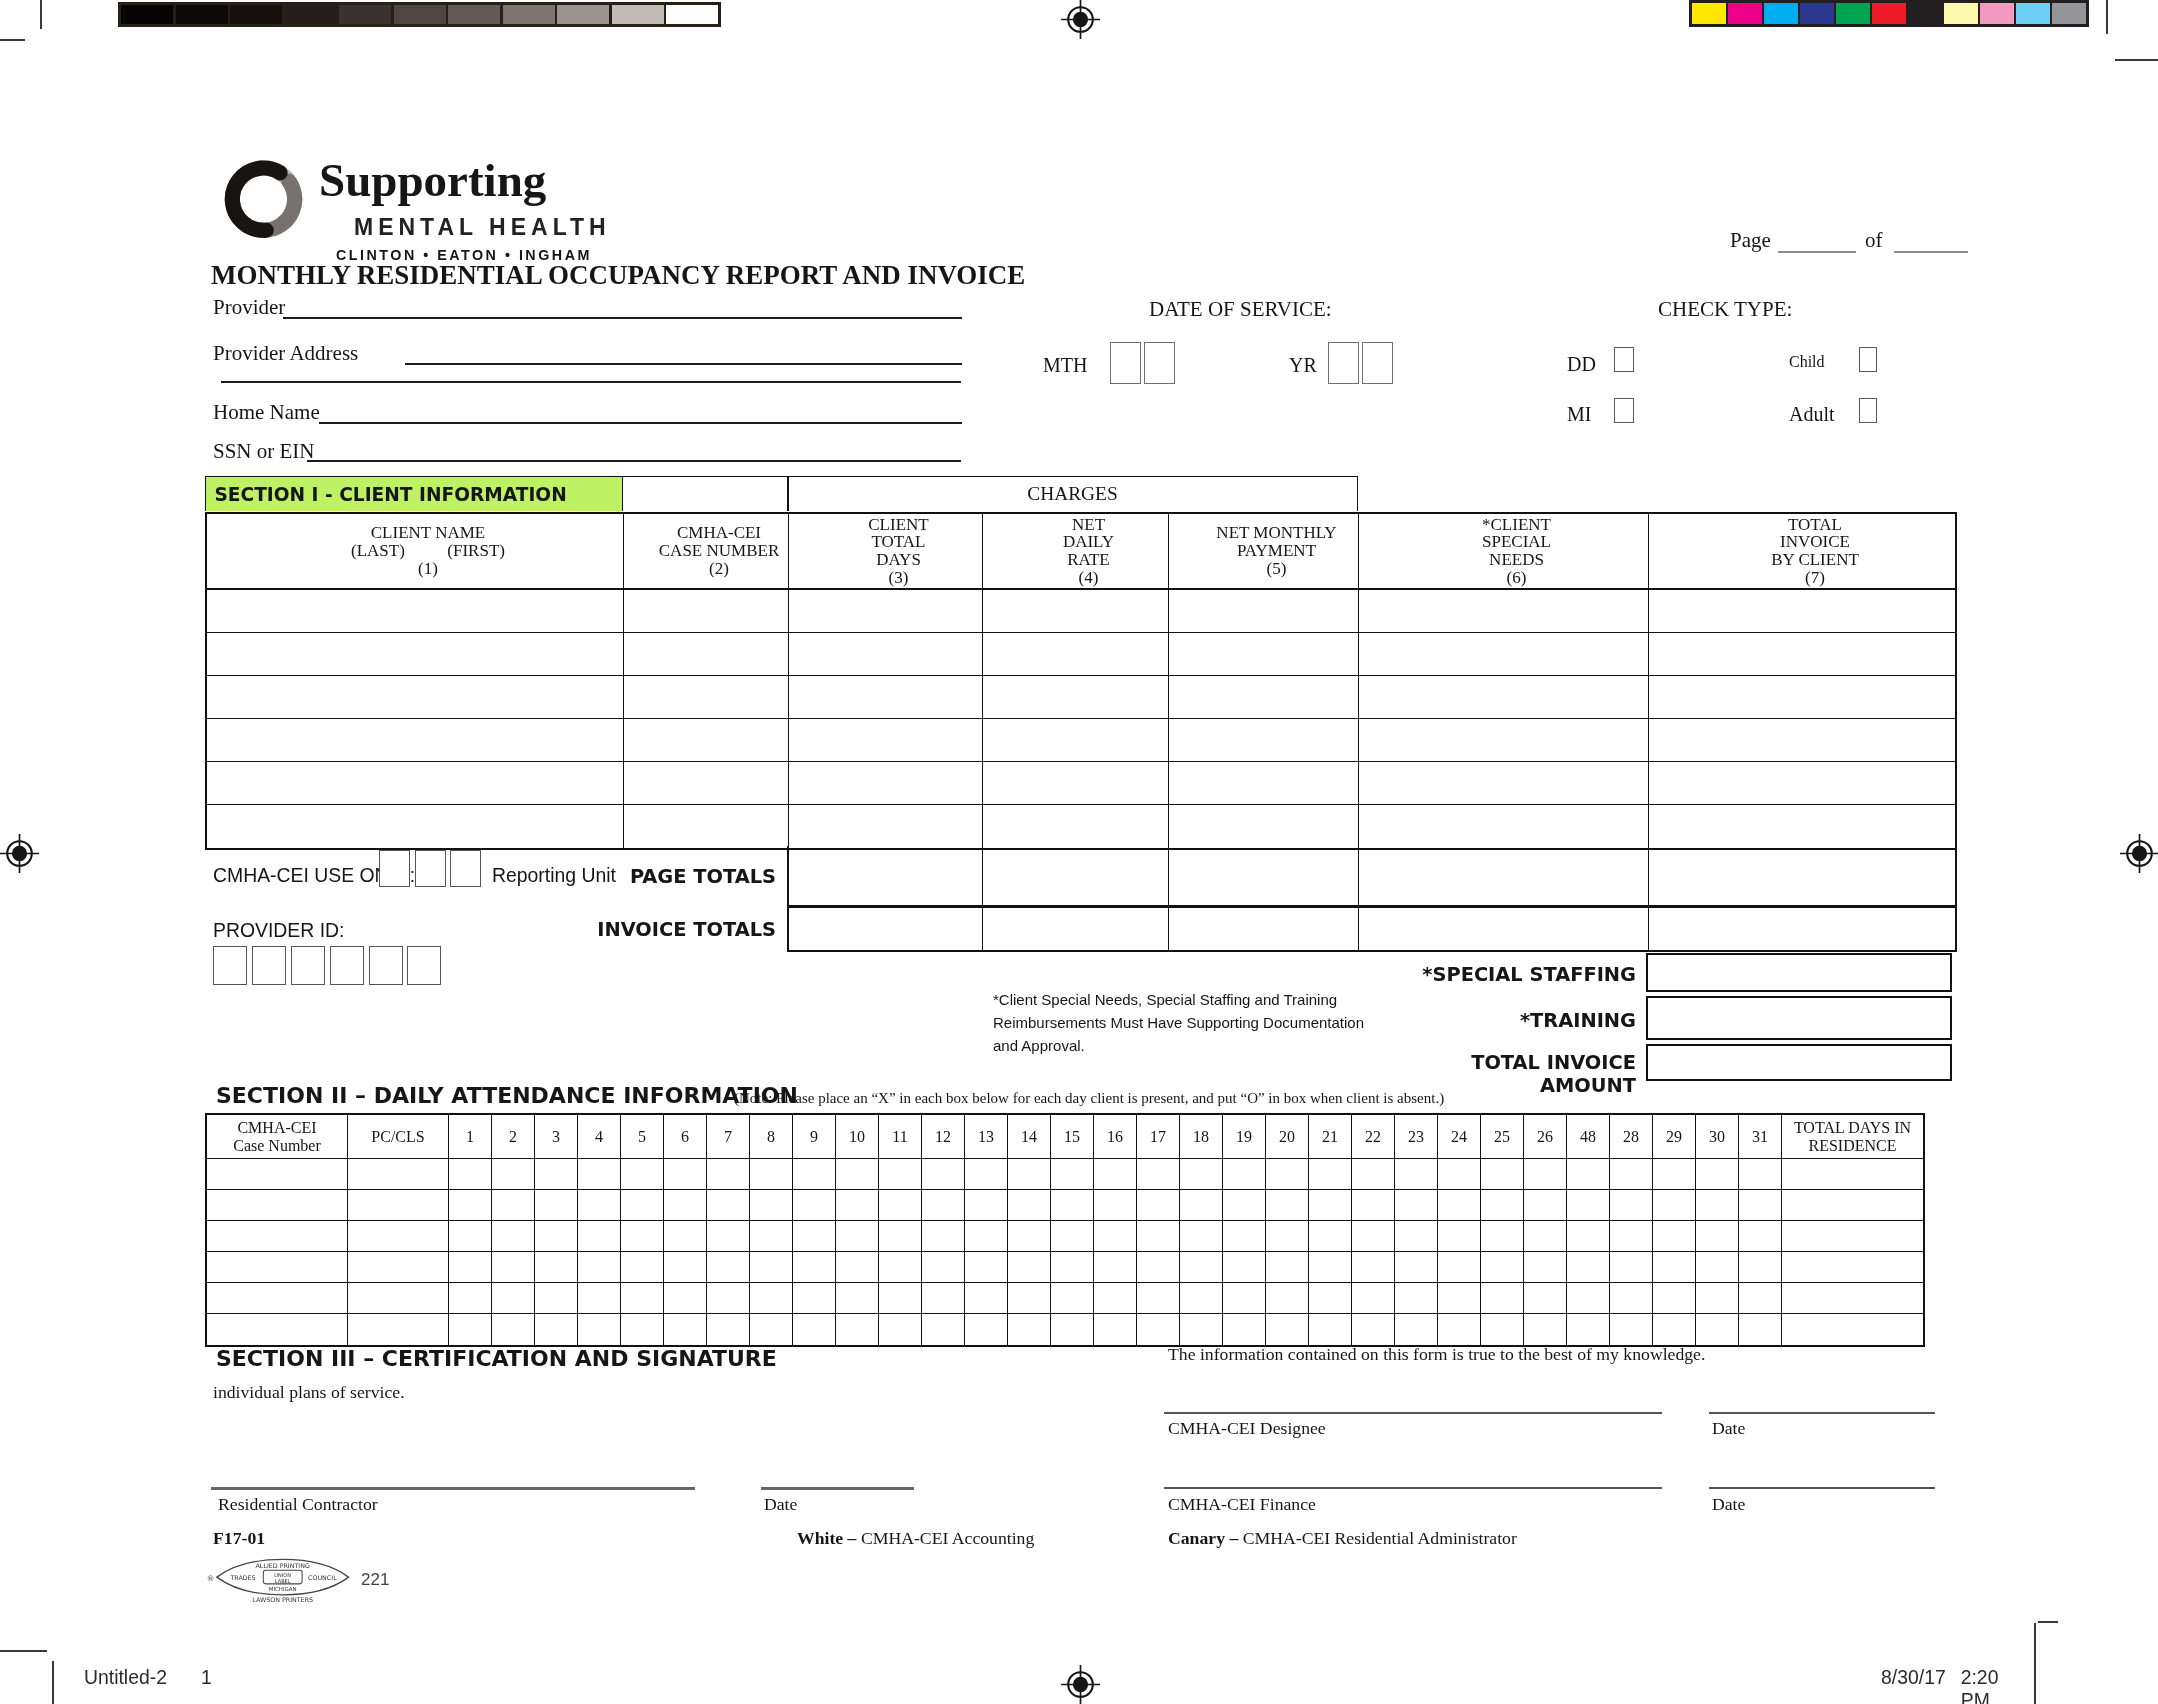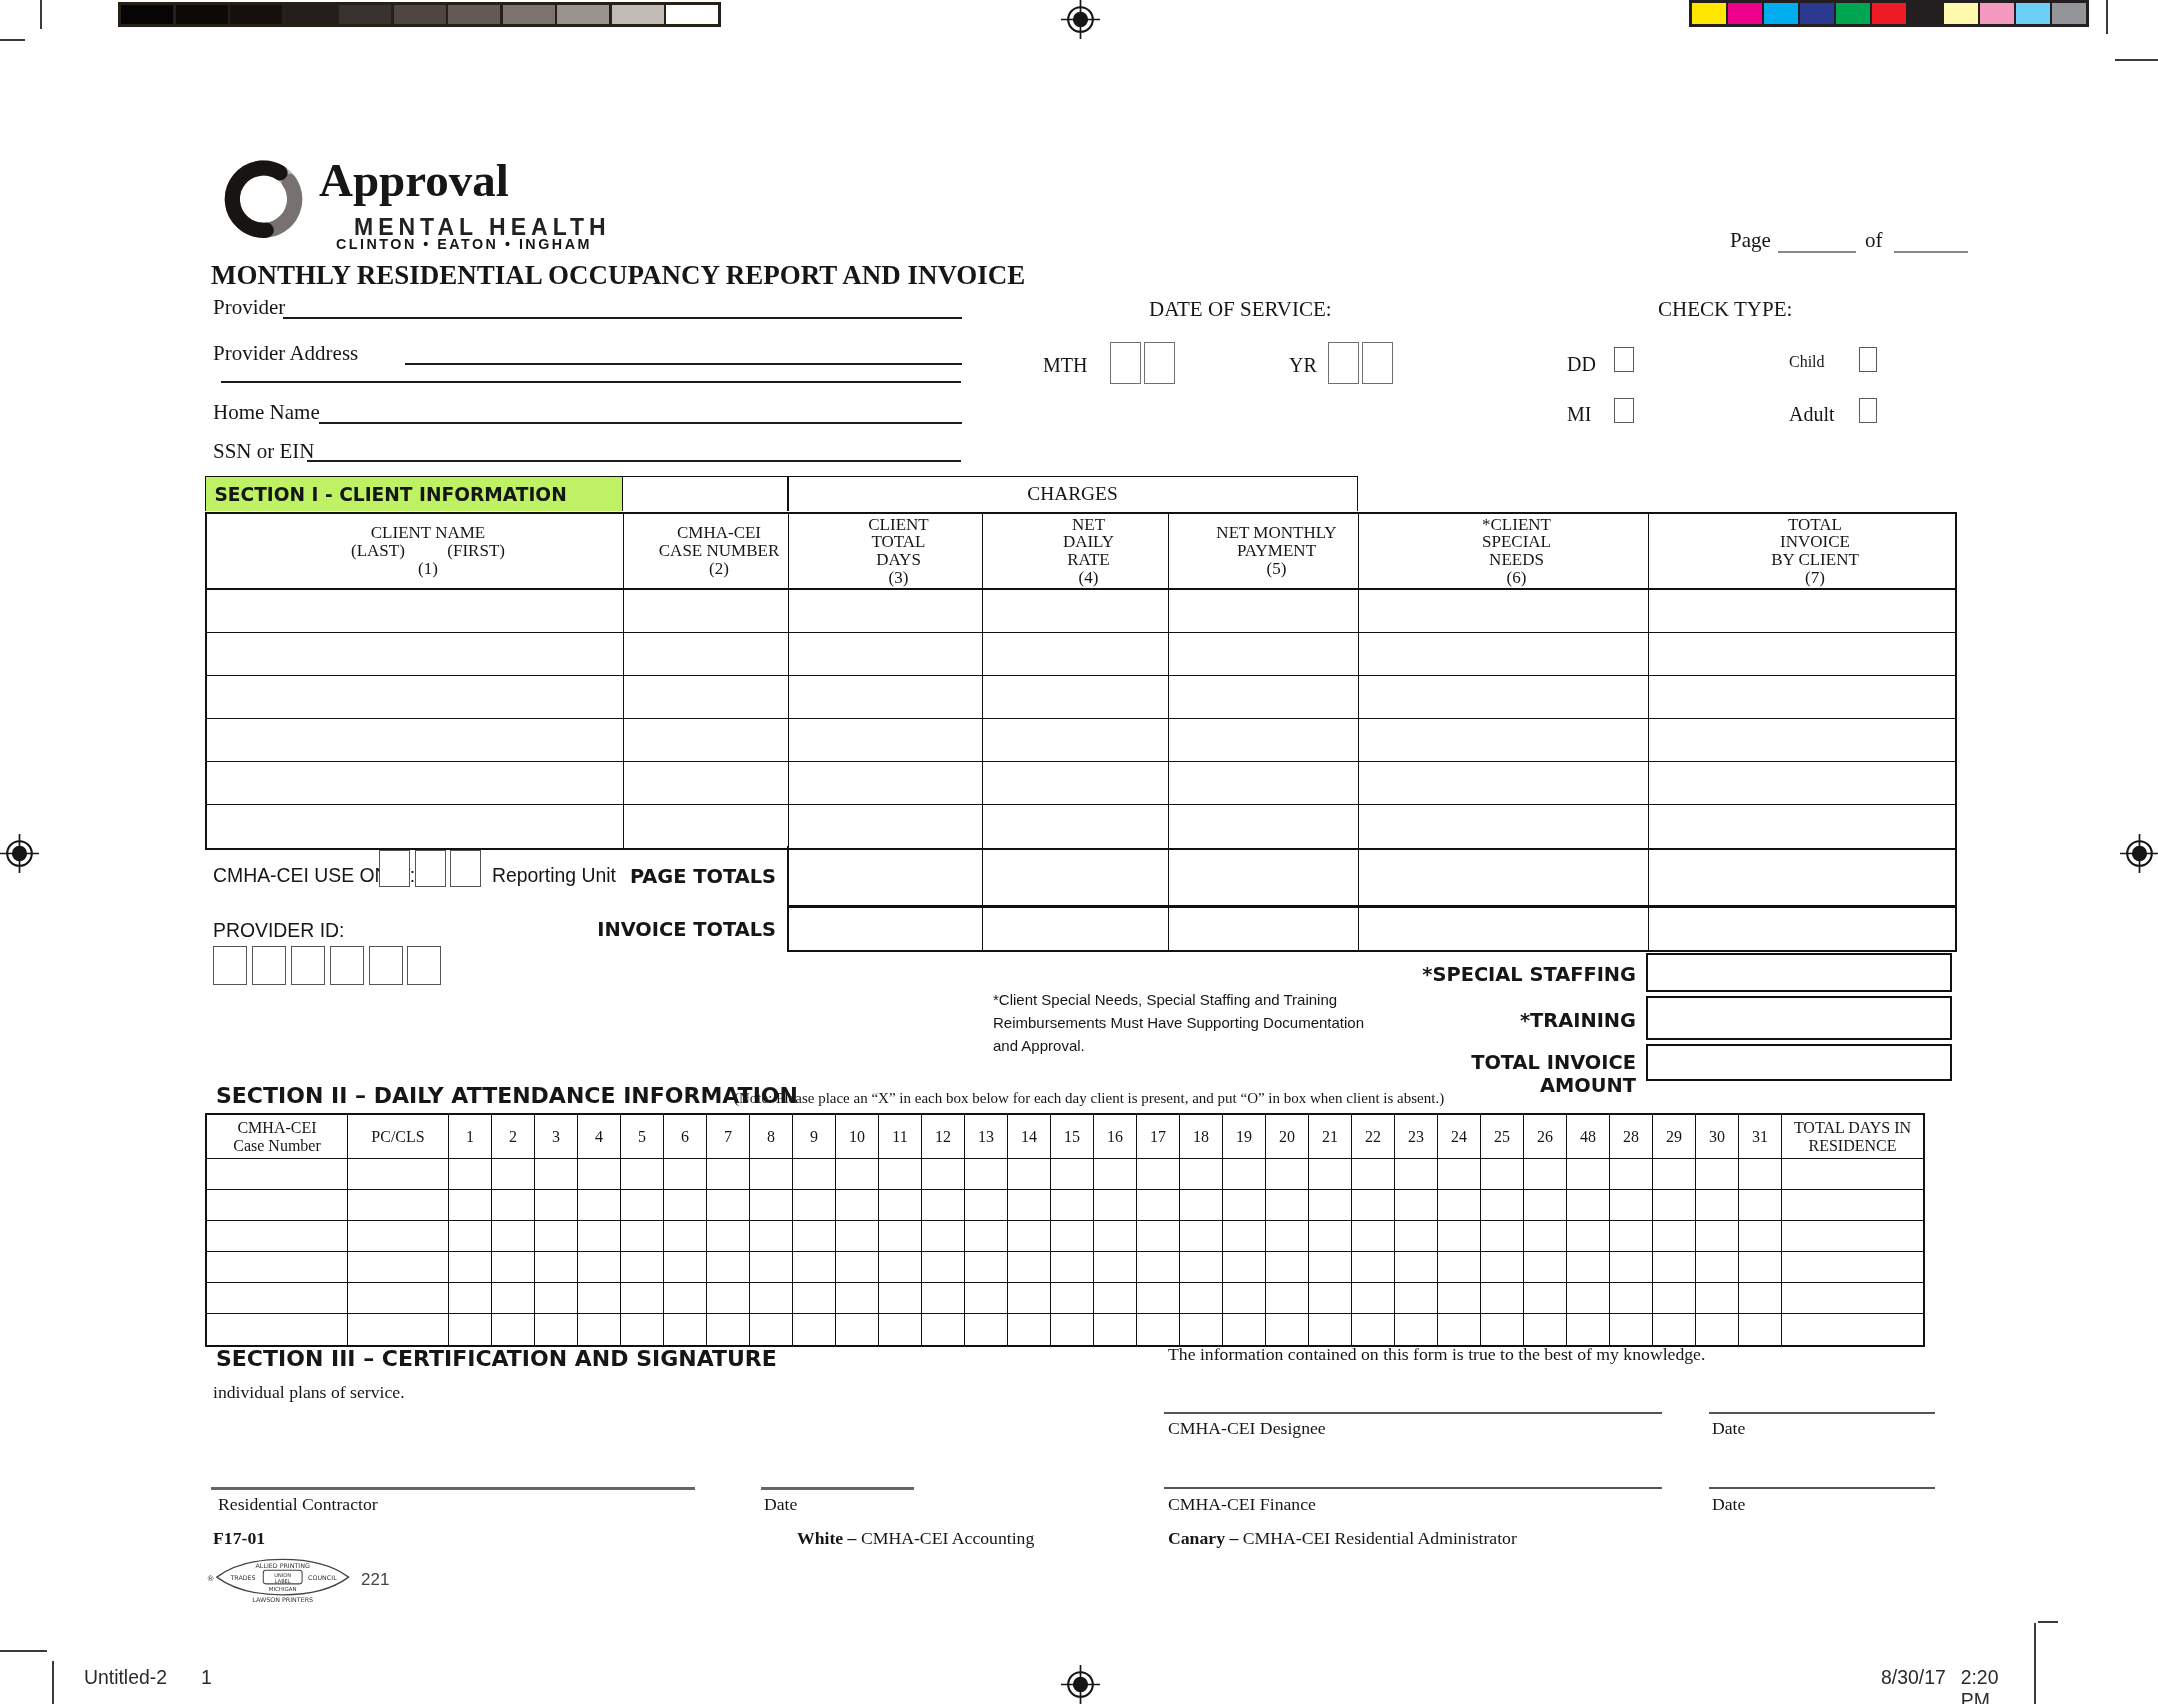--- a/index.html
+++ b/index.html
@@ -117,23 +117,23 @@
       <line x1="0" y1="-23" x2="0" y2="23" stroke="#161616" stroke-width="2"></line>
       <circle r="14.5" fill="none" stroke="#161616" stroke-width="2.5"></circle>
       <circle r="9" fill="#161616"></circle>
     </svg>
 
   <svg class="abs" style="left:213px;top:145px;" width="101" height="110" viewBox="0 0 120 130">
     <circle cx="60" cy="64" r="37" fill="none" stroke="#b9b6b4" stroke-width="18" stroke-linecap="round" stroke-dasharray="145 88" transform="rotate(205 60 64)"></circle>
     <circle cx="60" cy="64" r="37" fill="none" stroke="#77726f" stroke-width="18" stroke-linecap="round" stroke-dasharray="145 88" transform="rotate(325 60 64)"></circle>
     <circle cx="60" cy="64" r="37" fill="none" stroke="#171412" stroke-width="18" stroke-linecap="round" stroke-dasharray="140 93" transform="rotate(85 60 64)"></circle>
   </svg>
-  <div class="abs serif b" style="left:319px;top:153px;font-size:47px;">Approval</div>
+  <div class="abs serif b" style="left:319px;top:153px;font-size:47px;">Supporting</div>
   <div class="abs hsans" style="left:354px;top:214px;font-size:23px;letter-spacing:5px;font-weight:600;color:#222;">MENTAL HEALTH</div>
-  <div class="abs hsans b" style="left:336px;top:236px;font-size:14.3px;letter-spacing:2.5px;">CLINTON • EATON • INGHAM</div>
+  <div class="abs hsans b" style="left:336px;top:247px;font-size:14.3px;letter-spacing:2.5px;">CLINTON • EATON • INGHAM</div>
   <div class="abs serif b" style="left:211px;top:260px;font-size:27px;">MONTHLY RESIDENTIAL OCCUPANCY REPORT AND INVOICE</div>
 
   <div class="abs serif" style="left:1730px;top:228px;font-size:21px;">Page</div>
   <div class="grayrule" style="left:1778px;top:251px;width:78px;"></div>
   <div class="abs serif" style="left:1865px;top:228px;font-size:21px;">of</div>
   <div class="grayrule" style="left:1894px;top:251px;width:74px;"></div>
 
   <div class="abs serif" style="left:213px;top:295px;font-size:21px;">Provider</div>
   <div class="rule" style="left:283px;top:317px;width:679px;"></div>
   <div class="abs serif" style="left:213px;top:341px;font-size:21px;">Provider Address</div>

